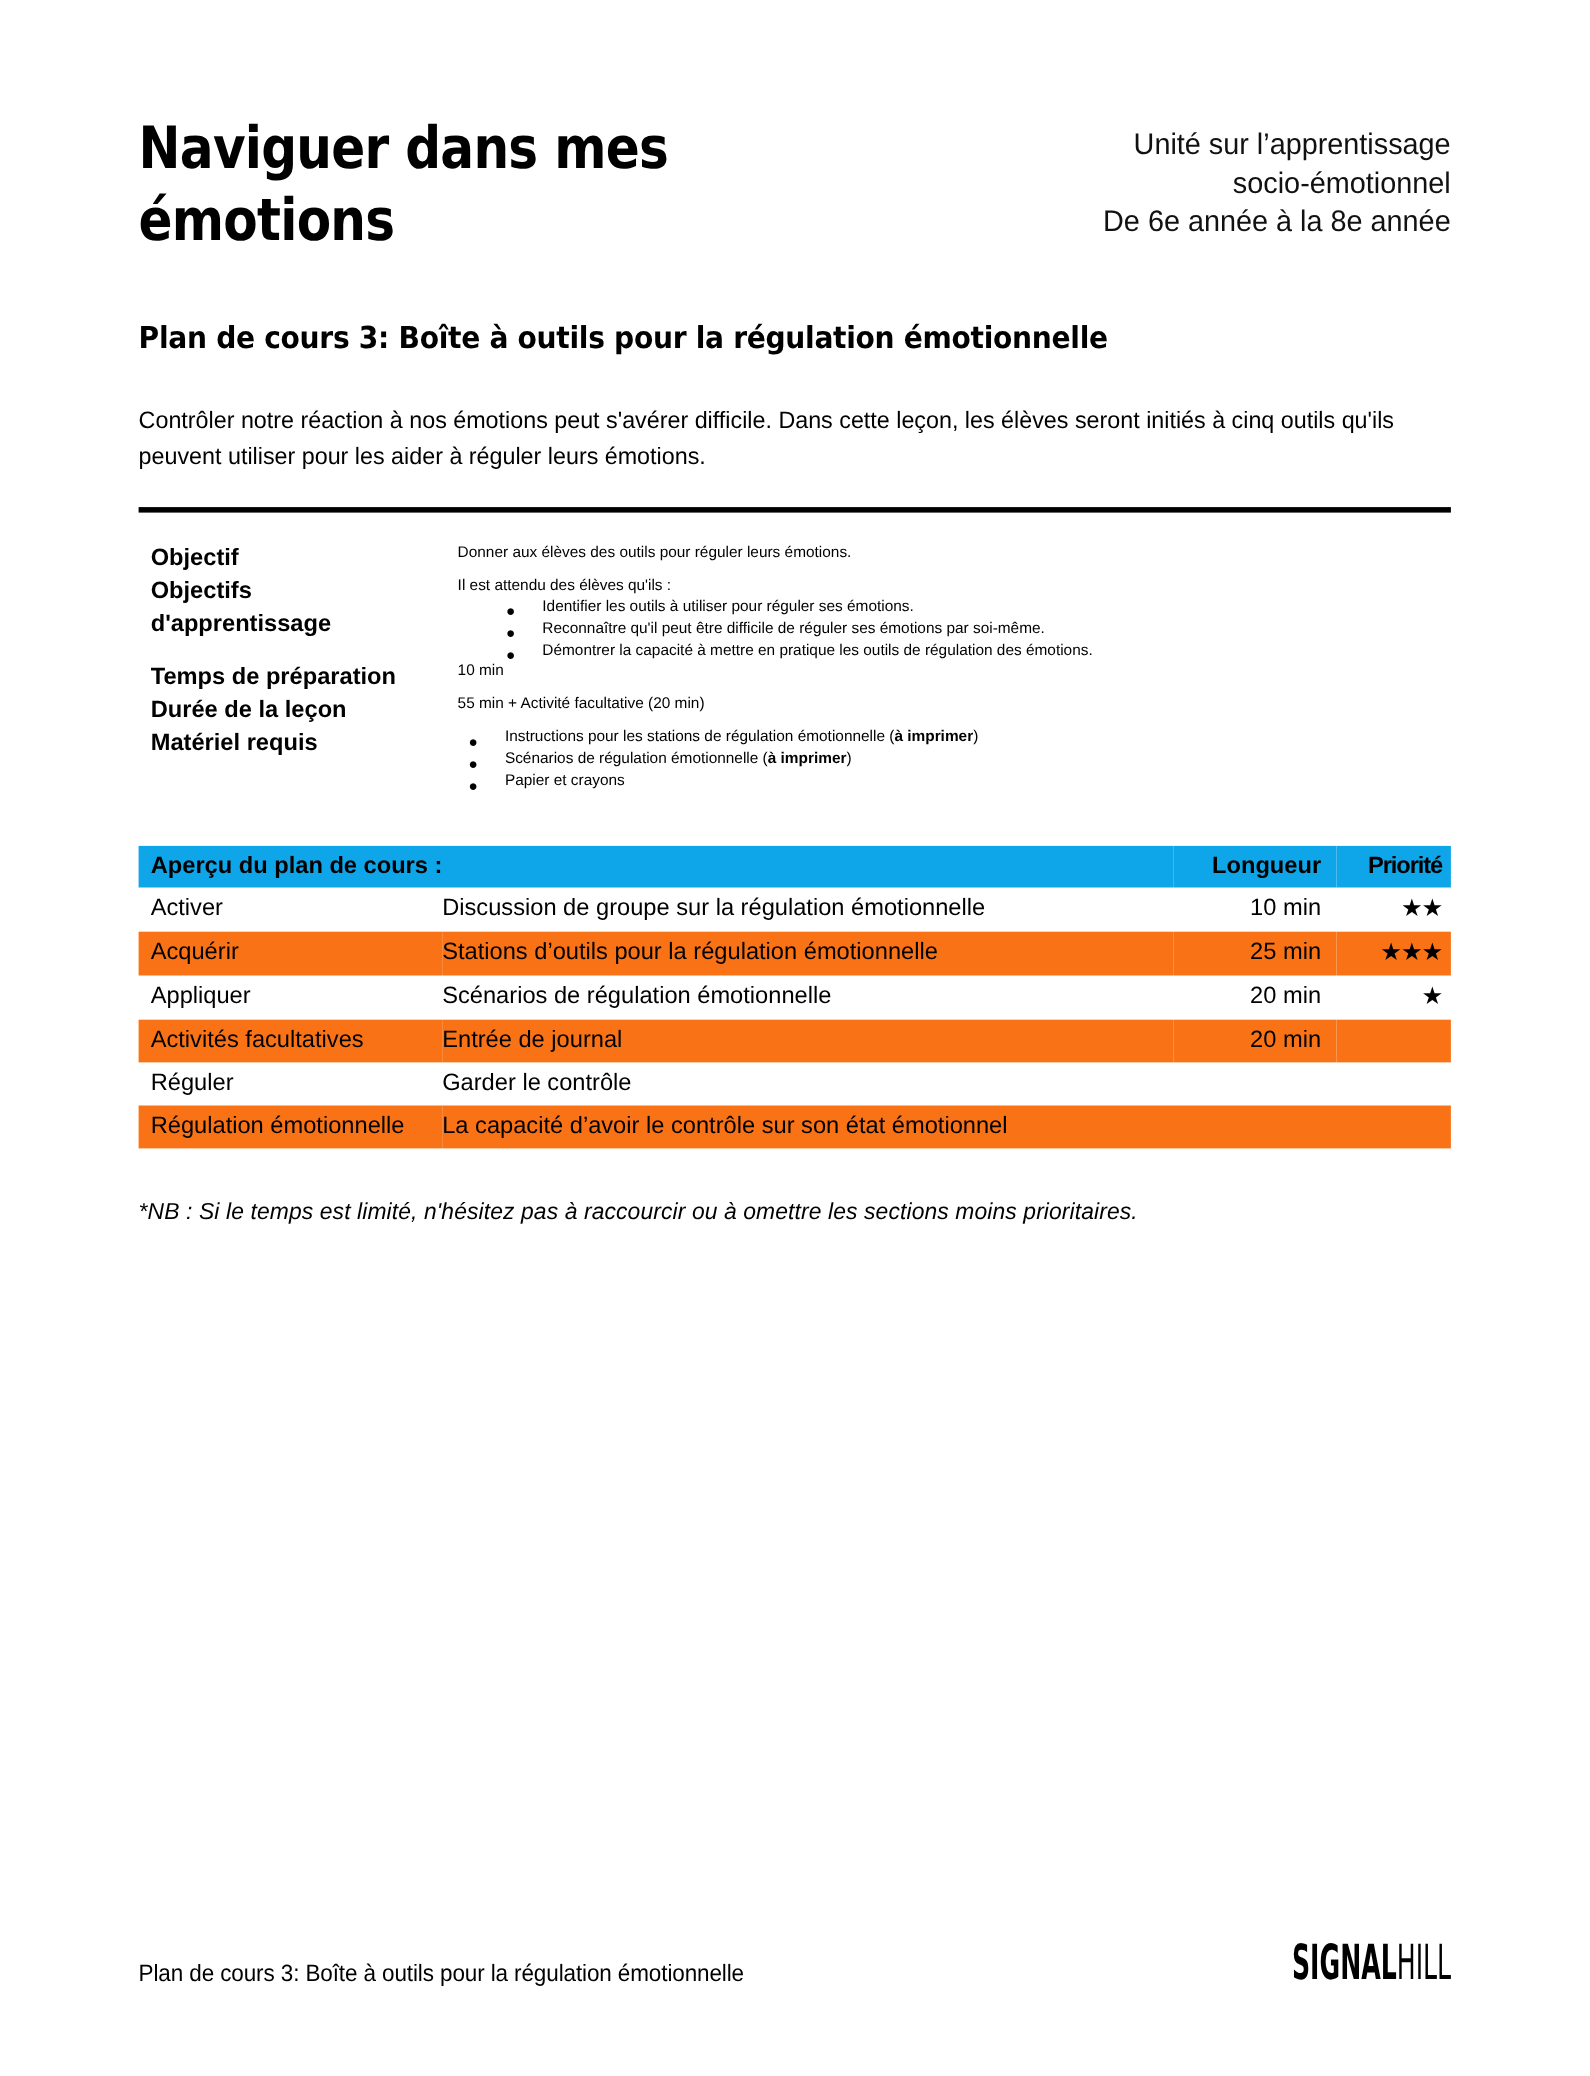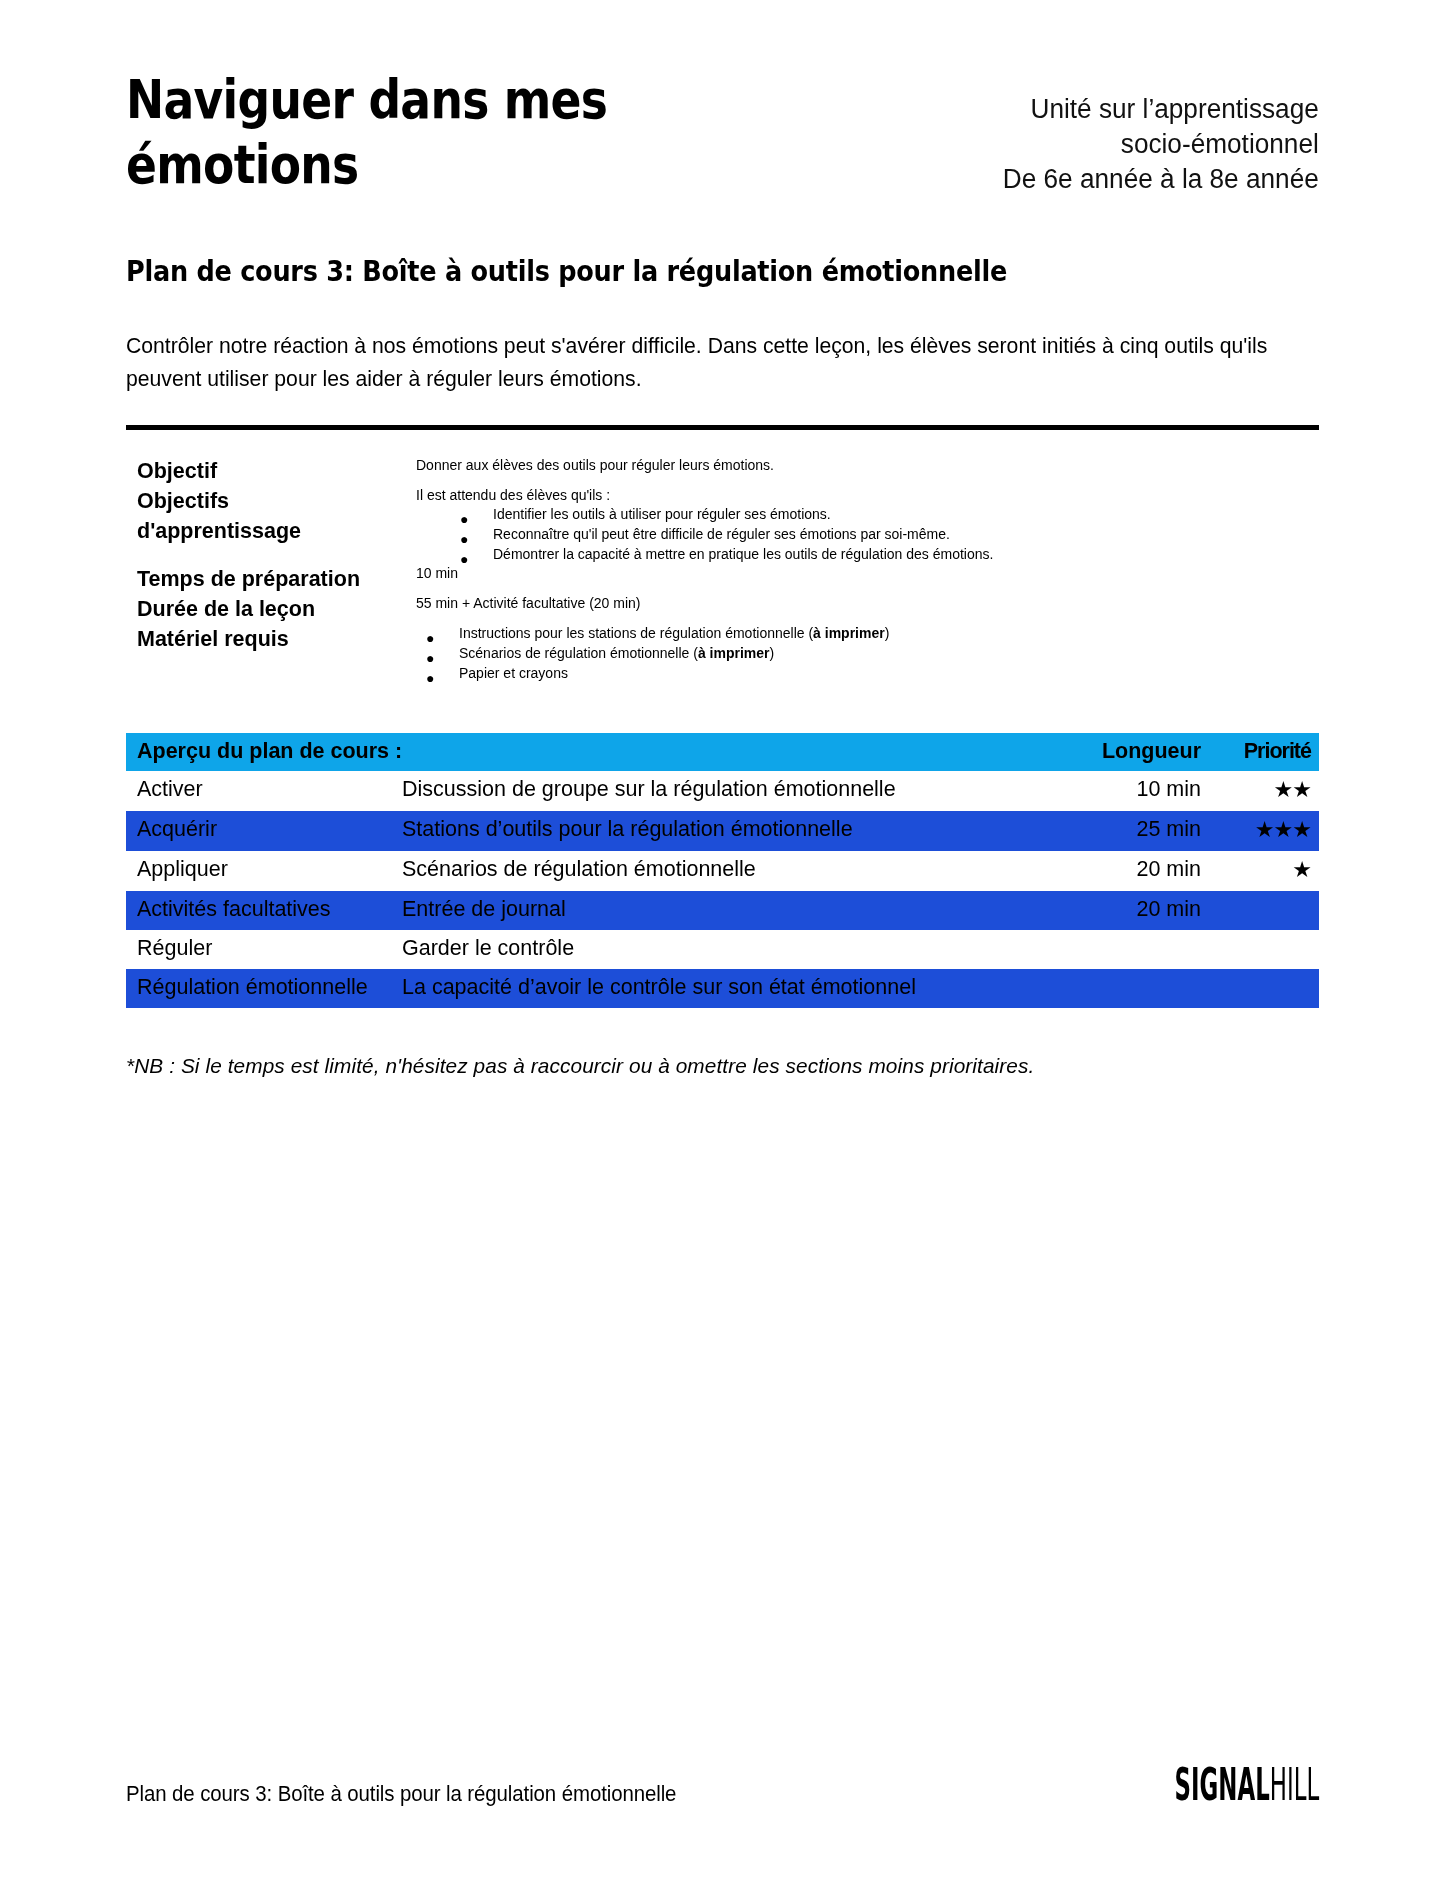--- a/index.html
+++ b/index.html
@@ -19,23 +19,23 @@
     position: relative;
     width: 1445px;
     height: 1887px;
     box-sizing: border-box;
     padding: 0 126px;
   }
 
   
   .header {
     display: flex;
-    align-items: flex-end;
+    align-items: flex-start;
     justify-content: space-between;
-    padding-top: 68px;
+    padding-top: 104px;
   }
   .doc-title {
     font-family: "DejaVu Sans", sans-serif;
     font-weight: bold;
     font-size: 53px;
     line-height: 1.22;
     letter-spacing: -0.8px;
     transform: scaleX(0.86);
     transform-origin: left top;
     margin: 0;
@@ -164,21 +164,21 @@
   }
   .row-section {
     background: #bfbfbf;
   }
   .row-section td {
     font-weight: bold;
     padding-top: 6px;
     padding-bottom: 7px;
   }
   .row-white { background: #ffffff; }
-  .row-gray  { background: #1d4ed8; margin-top: 32px; }
+  .row-gray  { background: #f97316; margin-top: 32px; }
 
   .stars { font-size: 22px; }
 
   
   .note {
     margin-top: 46px;
     font-style: italic;
     font-size: 21px;
     font-family: "Liberation Sans", sans-serif;
     font-weight: 300;

